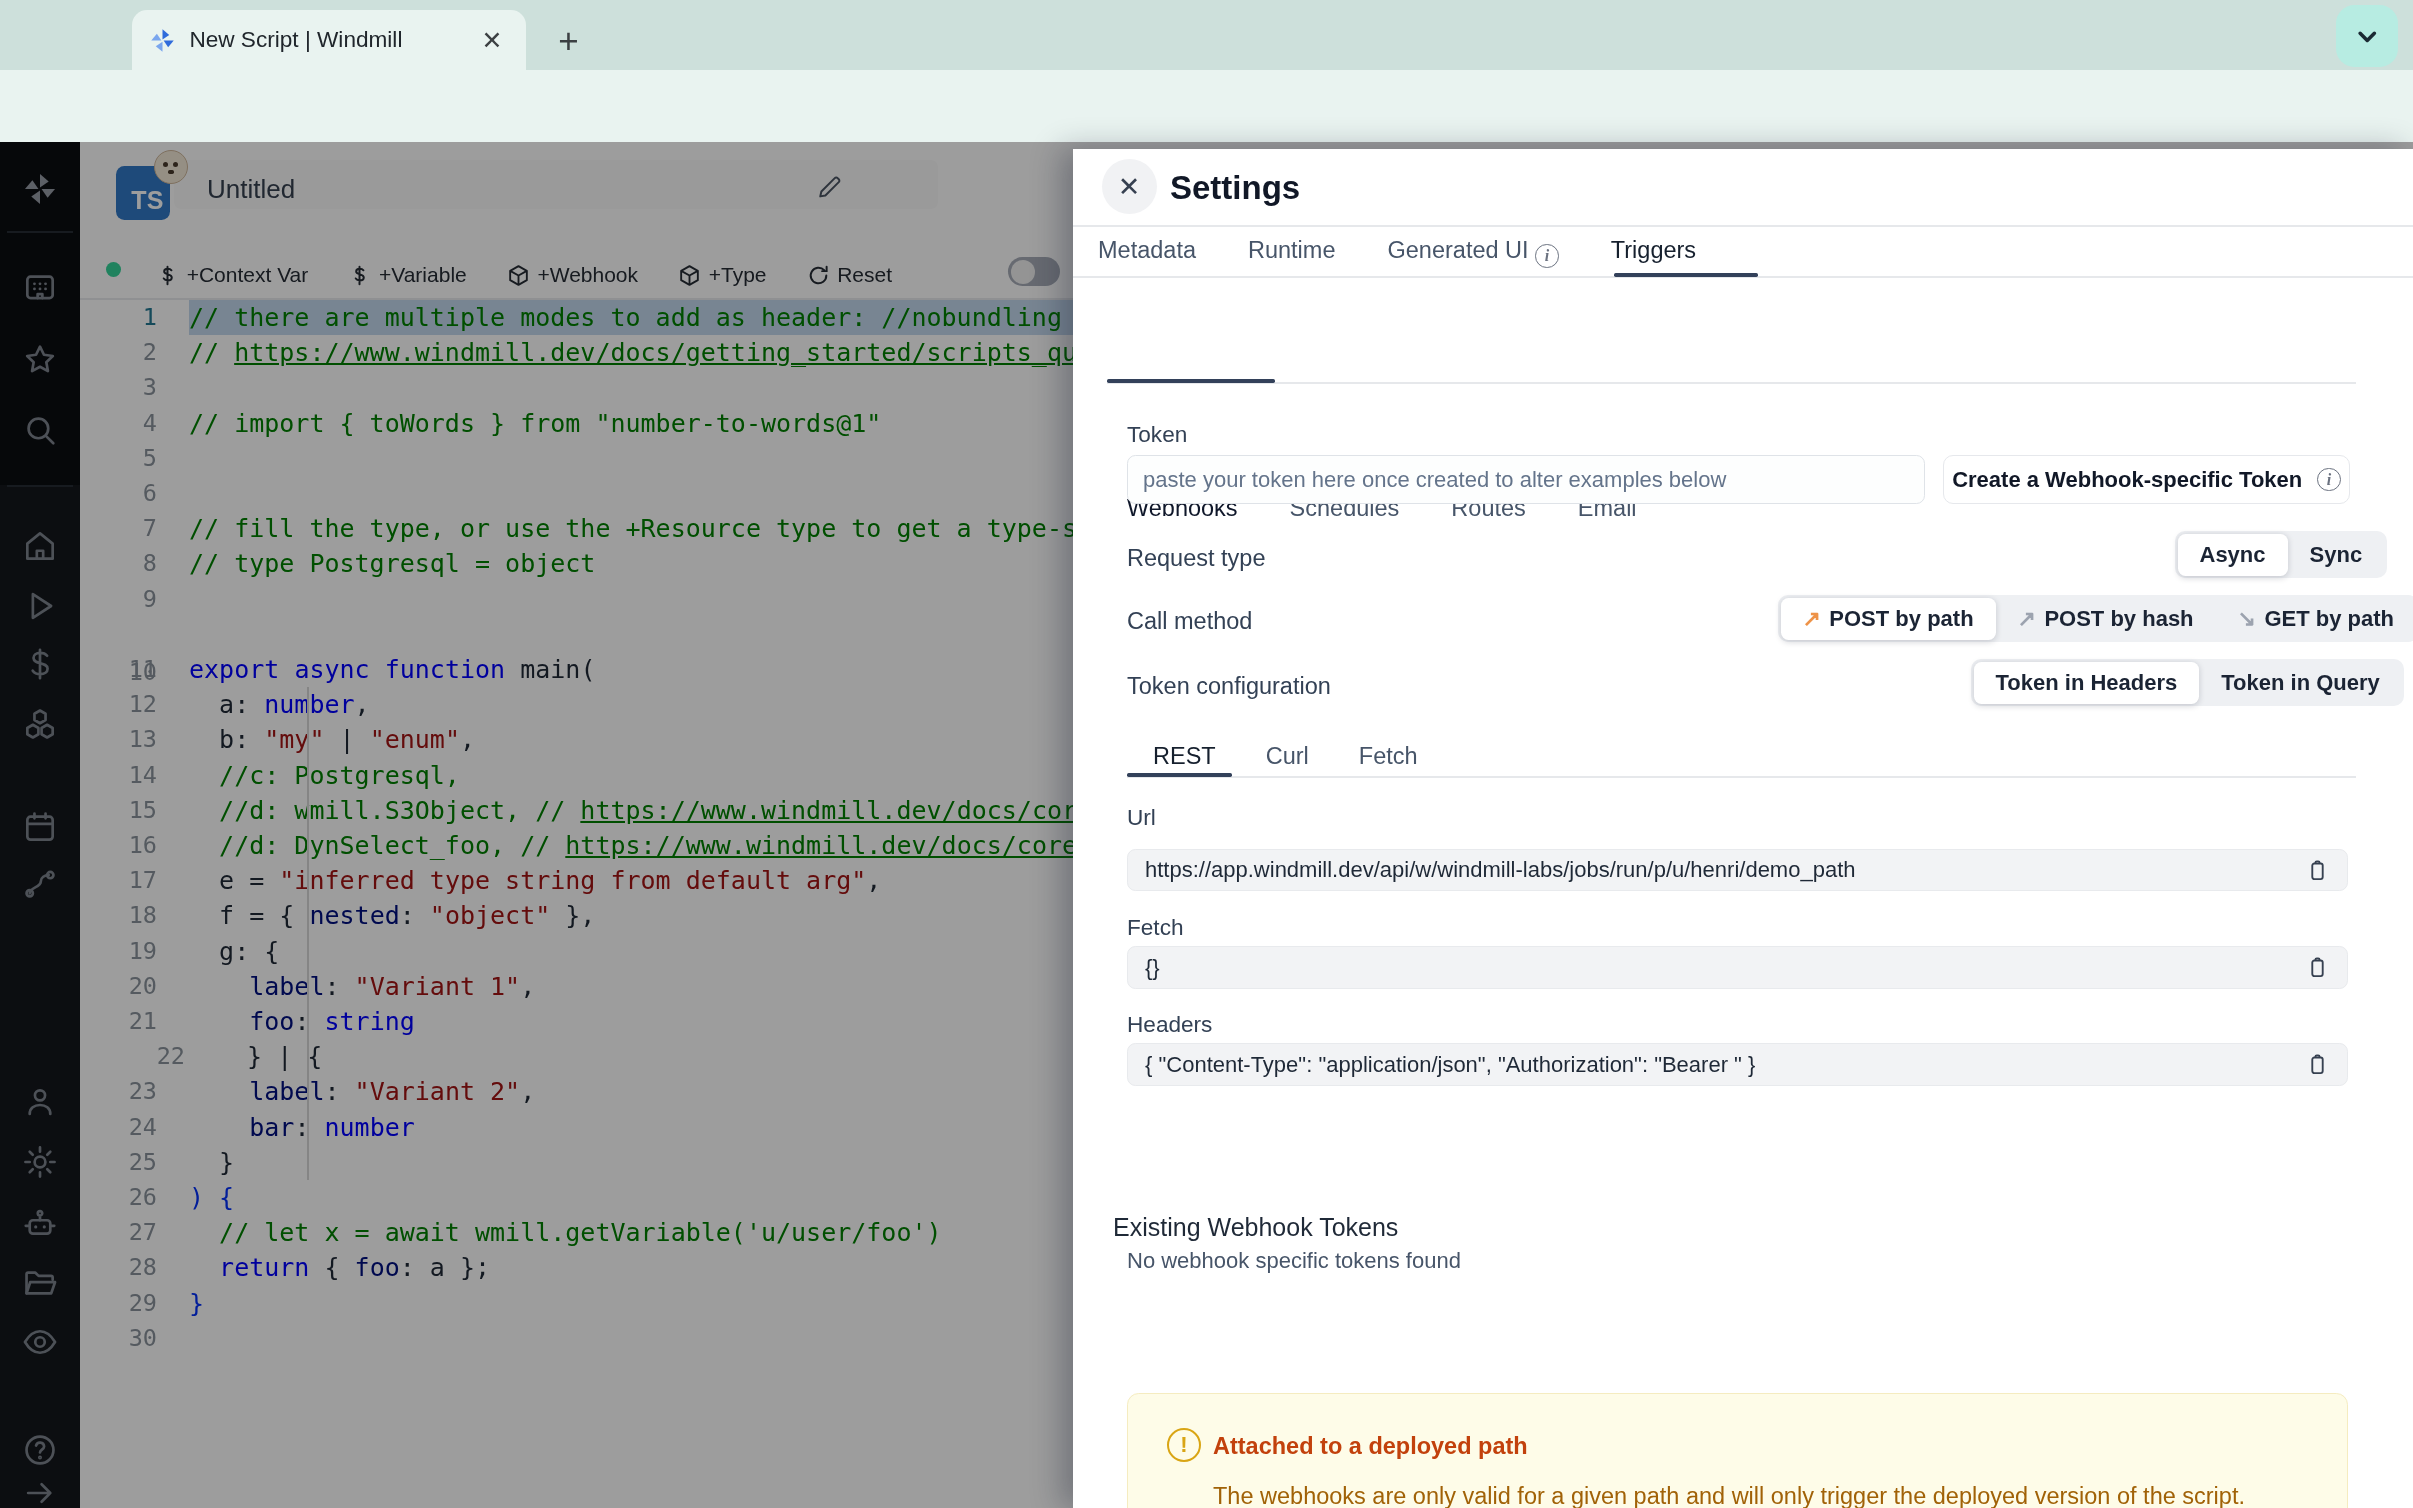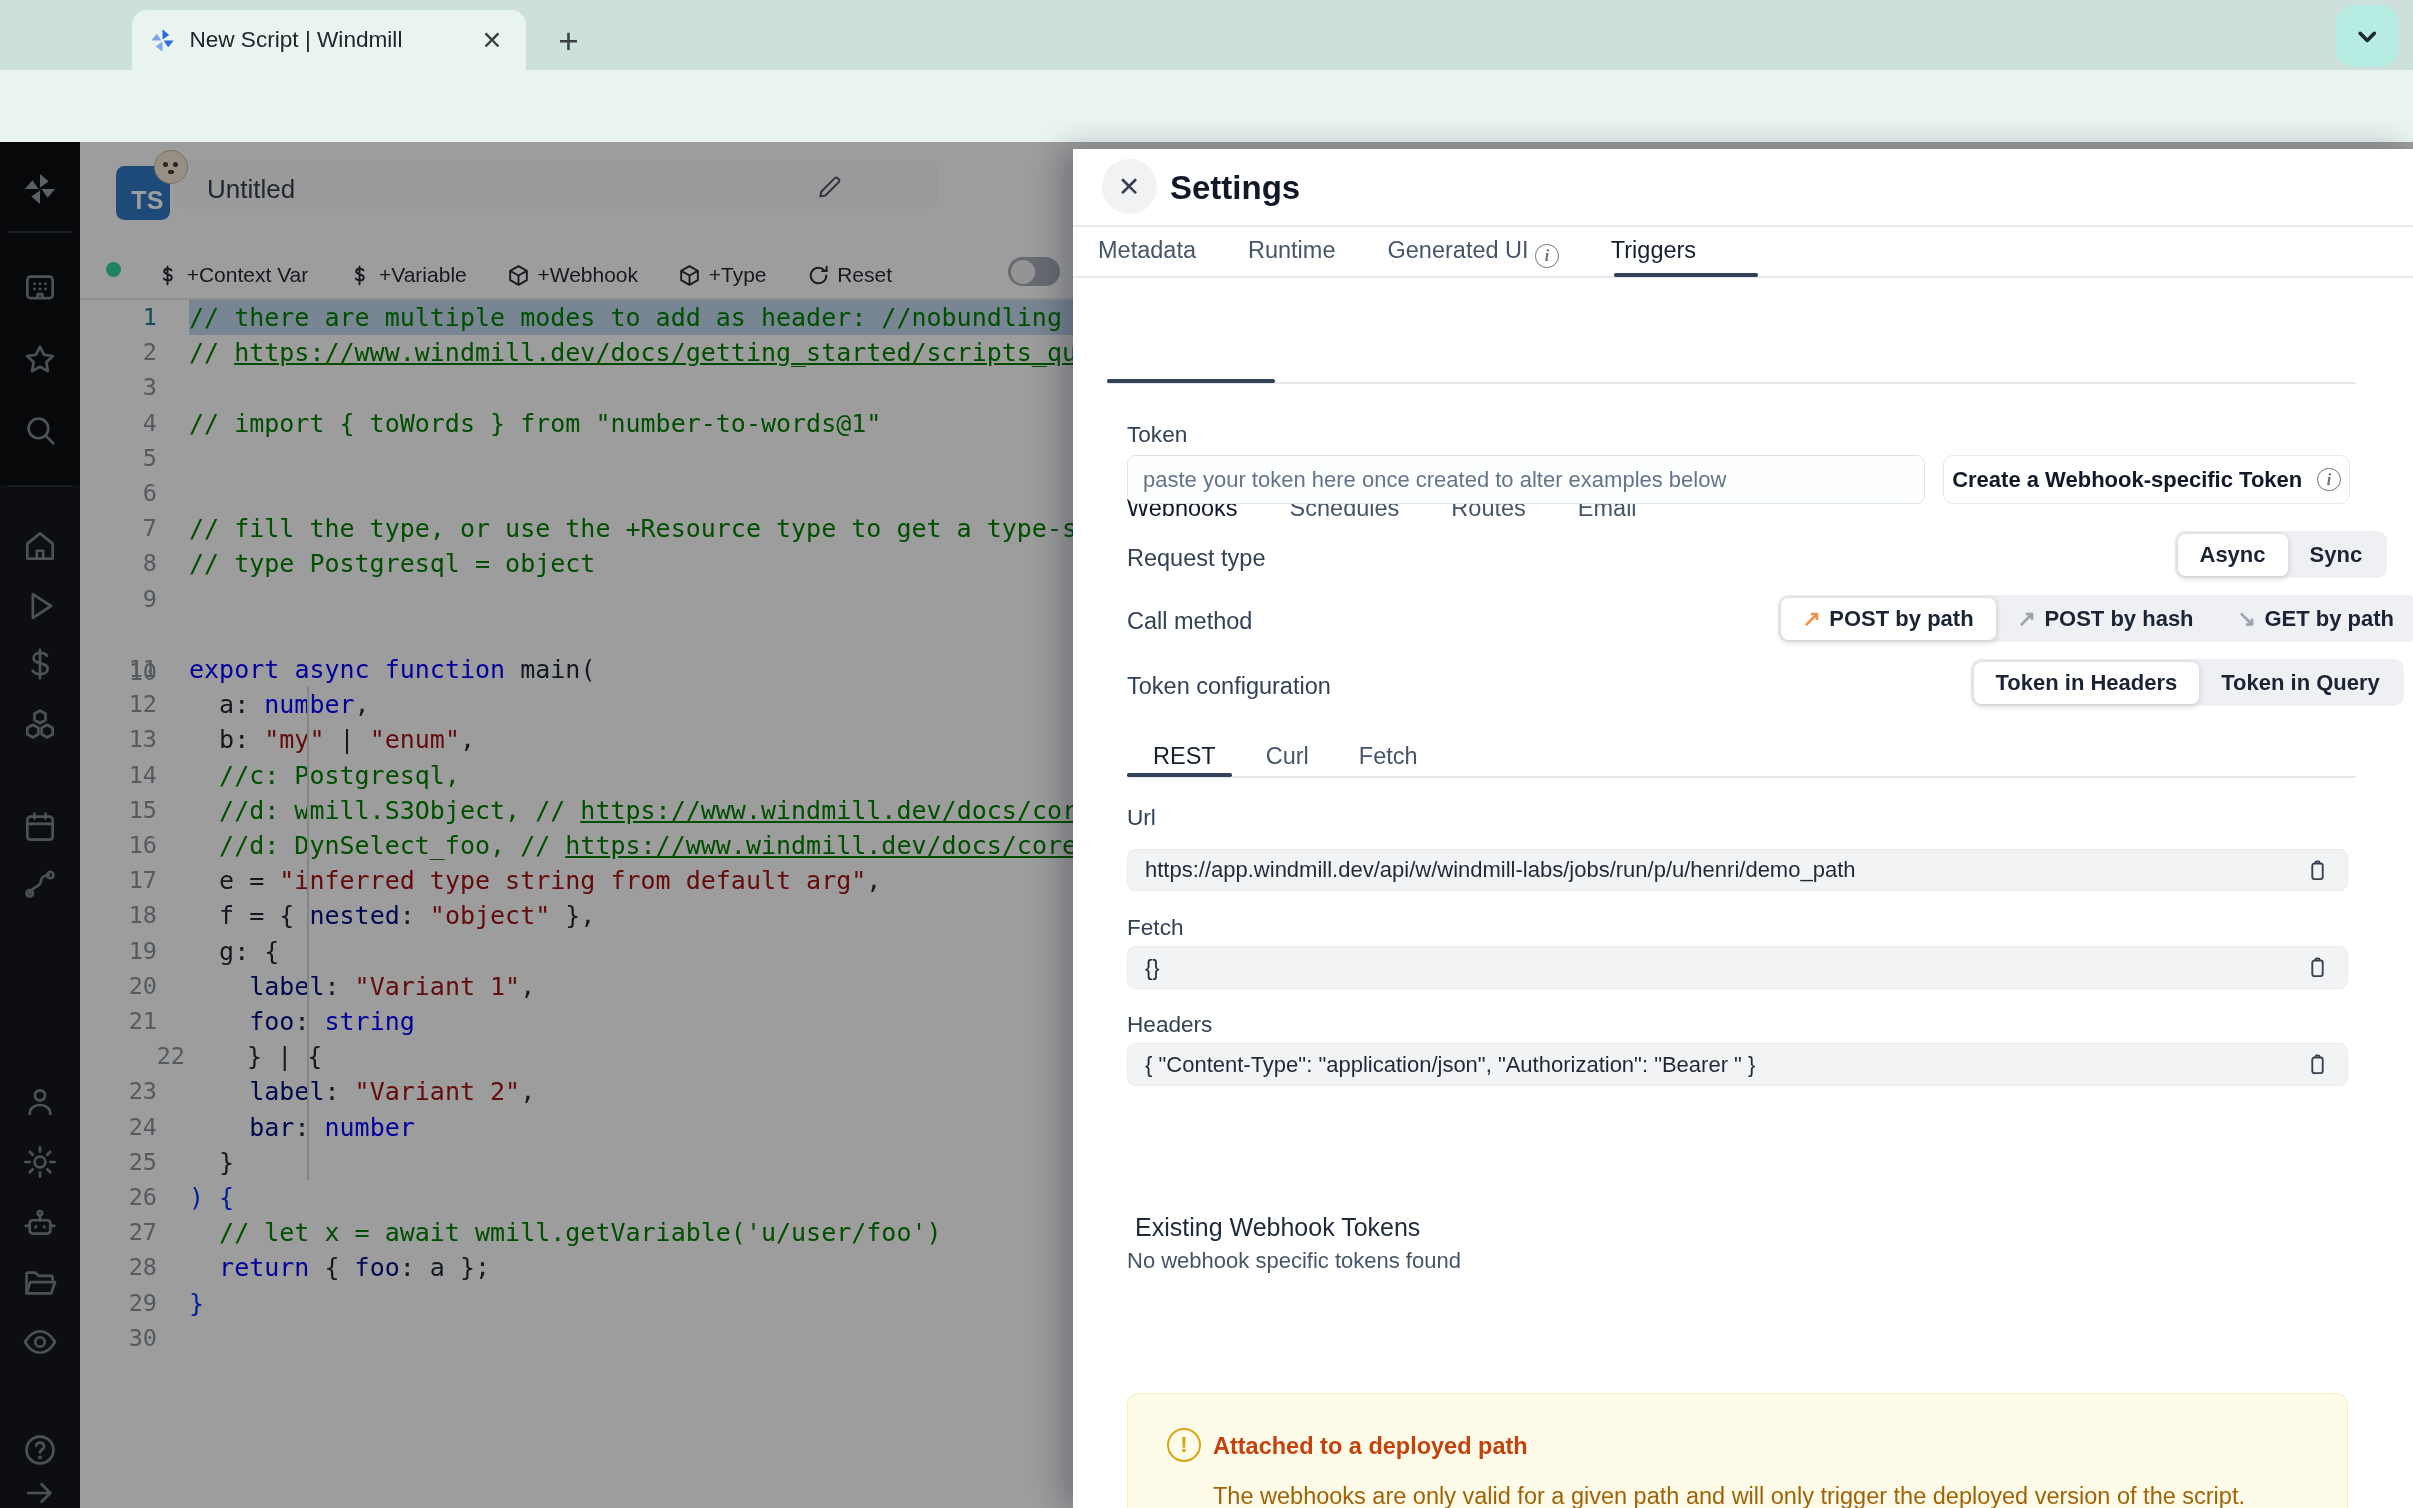--- a/index.html
+++ b/index.html
@@ -467,21 +467,21 @@
 
     <div class="sec-label" style="top:863px">Headers</div>
     <div class="field" style="top:894px;height:43px">
       <span class="val">{ "Content-Type": "application/json", "Authorization": "Bearer " }</span>
       <svg class="copy-ic" viewBox="0 0 24 24" fill="none" stroke="#374151" stroke-width="1.8" stroke-linejoin="round">
           <rect x="7" y="5.5" width="10" height="15" rx="2"></rect>
           <path d="M10 5.5V4.8A1.3 1.3 0 0 1 11.3 3.5h1.4A1.3 1.3 0 0 1 14 4.8v.7"></path>
         </svg>
     </div>
 
-    <div class="abs" style="left:62px;top:1064px;font-size:25px;font-weight:500;color:#1f2937">Existing Webhook Tokens</div>
+    <div class="abs" style="left:40px;top:1064px;font-size:25px;font-weight:500;color:#1f2937">Existing Webhook Tokens</div>
     <div class="abs" style="left:54px;top:1099px;font-size:22px;color:#475569">No webhook specific tokens found</div>
 
     <div id="warn" class="abs">
       <div id="warn-ic" class="abs">!</div>
       <div id="warn-title" class="abs">Attached to a deployed path</div>
       <div id="warn-body" class="abs">The webhooks are only valid for a given path and will only trigger the deployed version of the script.</div>
     </div>
 
   </div>
 

